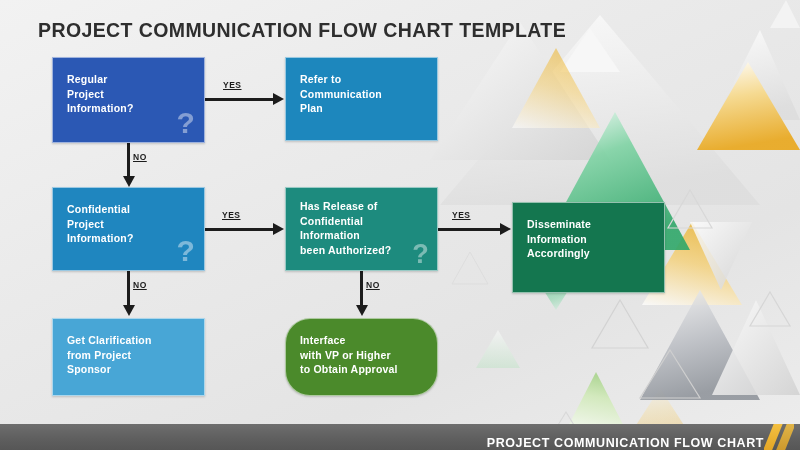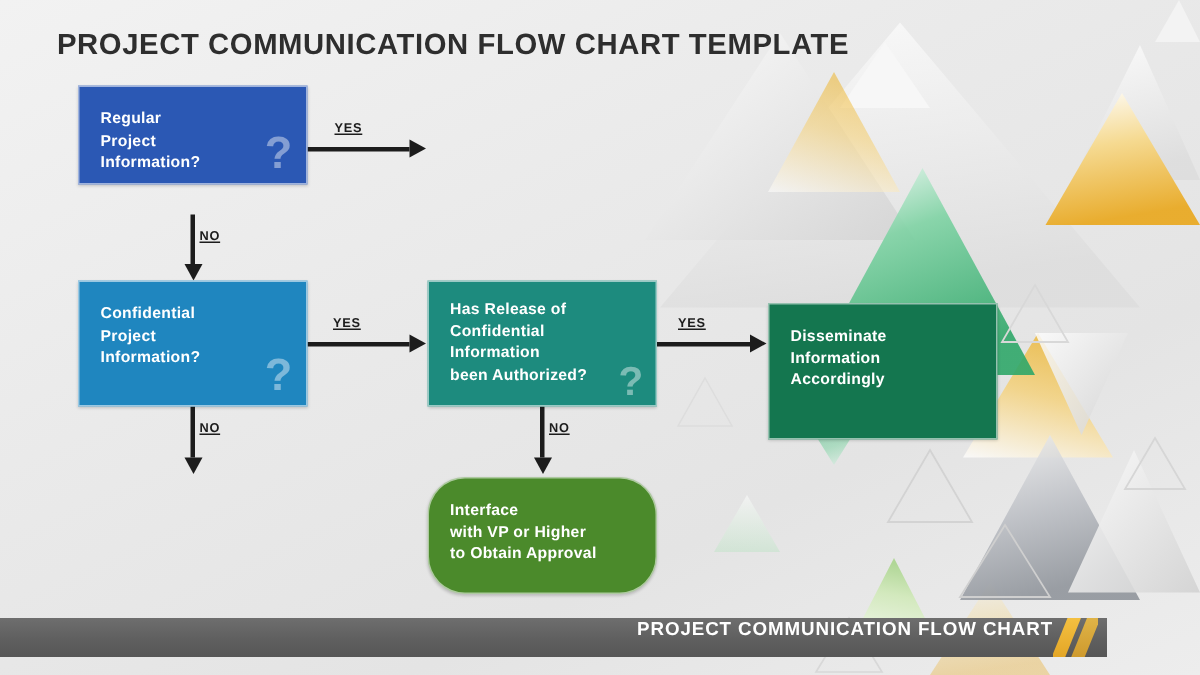--- a/index.html
+++ b/index.html
@@ -47,21 +47,21 @@
     position:absolute;
     right:9px; bottom:4px;
     font-size:30px;
     font-weight:bold;
     line-height:1;
     color:rgba(255,255,255,0.42);
     font-family:"Liberation Sans", sans-serif;
   }
   .node .nlabel { position:relative; z-index:2; white-space:pre-line; }
 
-  #n-regular      { left:52px;  top:57px;  width:153px; height:66px;  background:#2b58b4; }
+  #n-regular      { left:52px;  top:57px;  width:153px; height:86px;  background:#2b58b4; }
   #n-refer        { left:285px; top:57px;  width:153px; height:84px;  background:#1d87bd; }
   #n-confidential { left:52px;  top:187px; width:153px; height:84px;  background:#1f86bf; }
   #n-hasrelease   { left:285px; top:187px; width:153px; height:84px;  background:#1d8b7e; padding-top:11px; }
   #n-disseminate  { left:512px; top:202px; width:153px; height:91px;  background:#14764f; }
   #n-getclar      { left:52px;  top:318px; width:153px; height:78px;  background:#48a6d6; }
   #n-interface    { left:285px; top:318px; width:153px; height:78px;  background:#4b8a2b;border-radius:25px; }
 
   
   .conn { position:absolute; pointer-events:none; }
   .hline { height:2.5px; background:#1c1c1c; }
@@ -81,23 +81,23 @@
   .elabel {
     position:absolute;
     font-size:8.5px; font-weight:bold;
     color:#1c1c1c; letter-spacing:0.5px;
     font-family:"Liberation Sans", sans-serif;
     text-decoration:underline;
   }
 
   
   #footer {
-    position:absolute; left:0; bottom:12px; width:738px; height:26px;
+    position:absolute; left:0; bottom:0; width:800px; height:26px;
     background:linear-gradient(180deg,#6e6e6e 0%,#5f5f5f 55%,#565656 100%);
-    display:flex; align-items:flex-start; justify-content:flex-end;
+    display:flex; align-items:flex-end; justify-content:flex-end;
   }
   #footer-text {
     font-size:12.5px; font-weight:bold; color:#ffffff;
     letter-spacing:0.6px; margin-right:36px;
     font-family:"Liberation Sans", sans-serif;
     white-space:nowrap;
   }
   #footer-accent {
     position:absolute; right:6px; top:0; width:30px; height:26px;
     overflow:hidden;
@@ -223,20 +223,25 @@
     <div class="elabel" style="left:366px; top:280px;">NO</div>
   </div>
 
   <div class="node" id="n-regular">
     <div class="nlabel">Regular
 Project
 Information?</div>
     <span class="qmark">?</span>
   </div>
 
+  <div class="node" id="n-refer">
+    <div class="nlabel">Refer to
+Communication
+Plan</div>
+  </div>
 
   <div class="node" id="n-confidential">
     <div class="nlabel">Confidential
 Project
 Information?</div>
     <span class="qmark">?</span>
   </div>
 
   <div class="node" id="n-hasrelease">
     <div class="nlabel">Has Release of
@@ -245,20 +250,25 @@
 been Authorized?</div>
     <span class="qmark" style="right:8px; bottom:2px; font-size:27px;">?</span>
   </div>
 
   <div class="node" id="n-disseminate">
     <div class="nlabel">Disseminate
 Information
 Accordingly</div>
   </div>
 
+  <div class="node" id="n-getclar">
+    <div class="nlabel">Get Clarification
+from Project
+Sponsor</div>
+  </div>
 
   <div class="node" id="n-interface">
     <div class="nlabel">Interface
 with VP or Higher
 to Obtain Approval</div>
   </div>
 
   <div id="footer">
     <div id="footer-text">PROJECT COMMUNICATION FLOW CHART</div>
     <div id="footer-accent">

